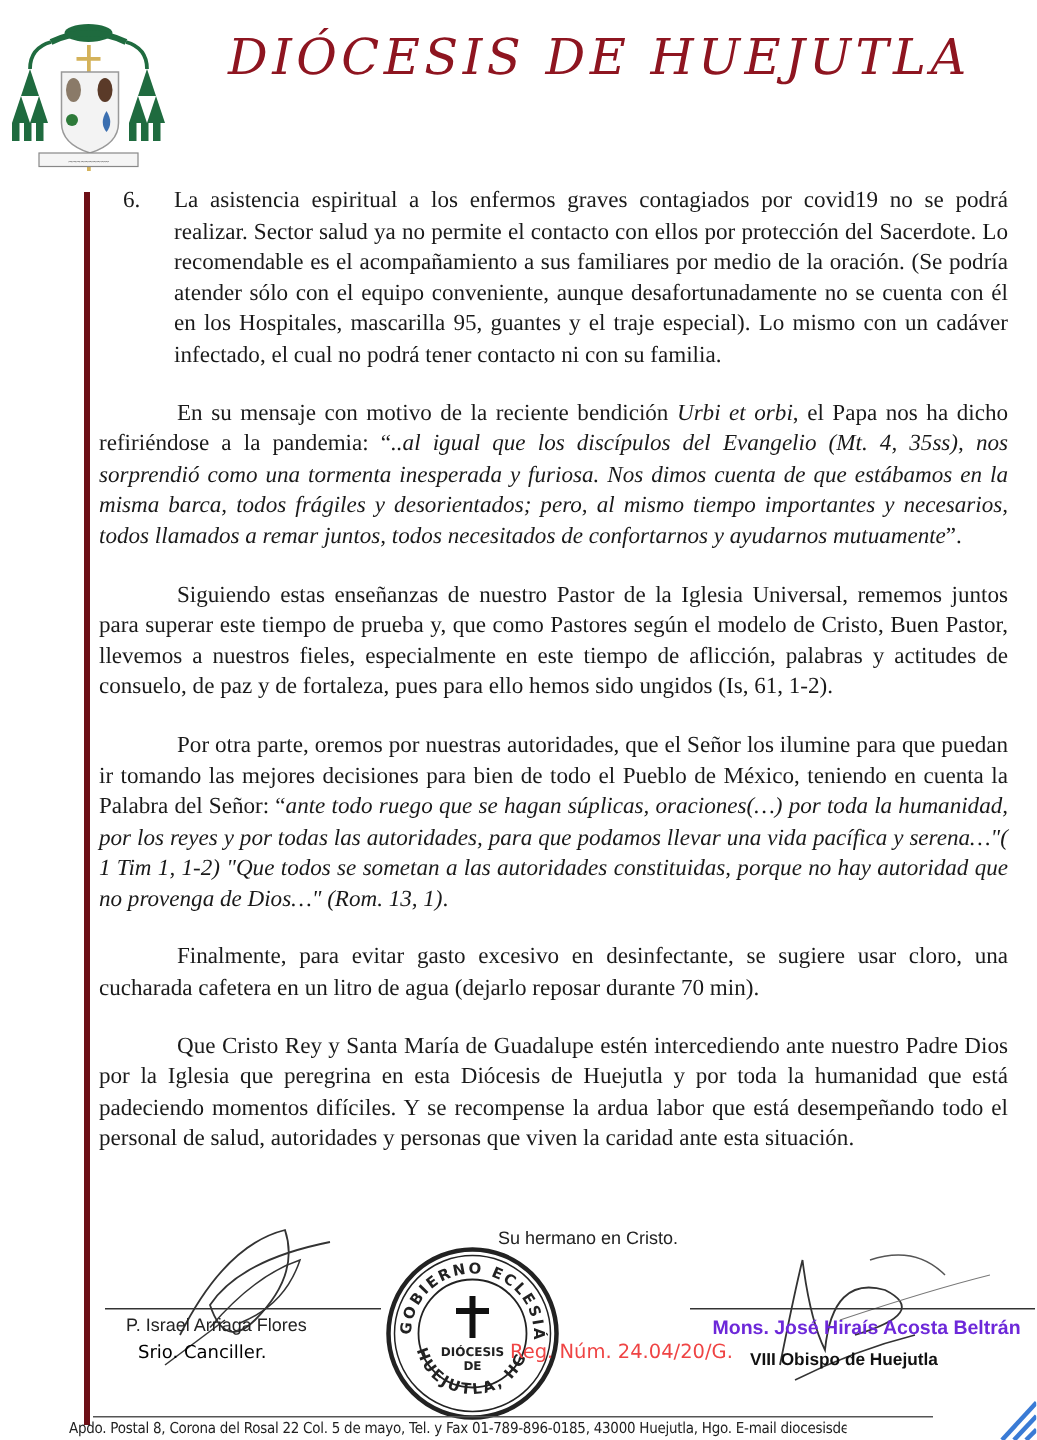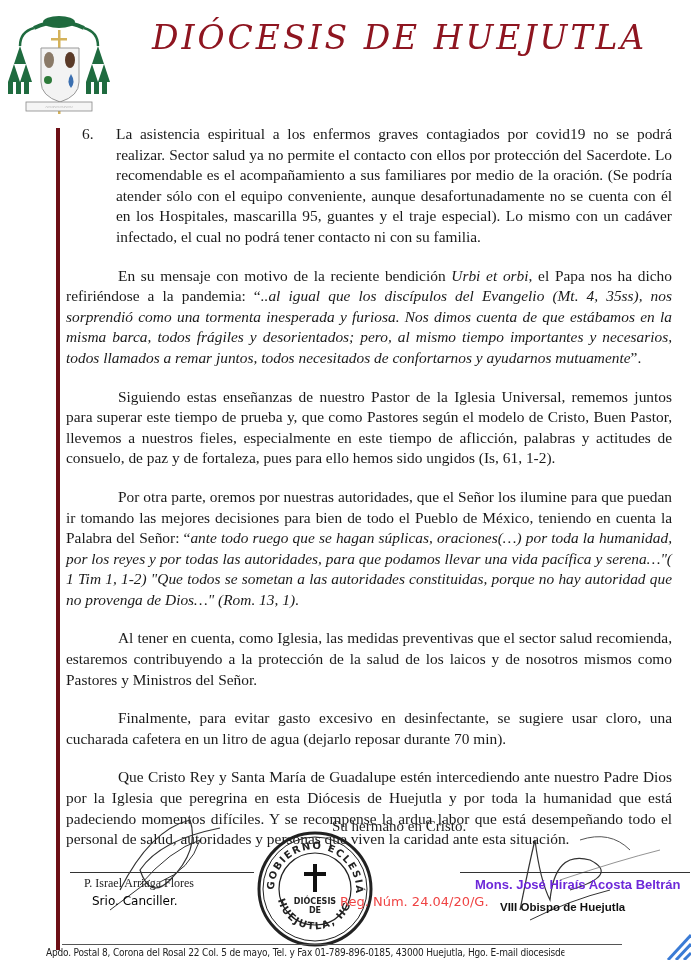--- a/index.html
+++ b/index.html
@@ -25,28 +25,28 @@
     font-size: 15.4px; line-height: 20.6px; text-align: justify;
   }
   .item { display: flex; margin: 0 0 8px 0; }
   .item-num { width: 34px; flex: none; text-align: left; padding-left: 16px; }
   .item-text { flex: 1; padding-left: 0px; }
   p { margin: 18px 0 11px 0; text-indent: 52px; }
   i { font-style: italic; }
   .sig-area { position: absolute; left: 60px; top: 810px; width: 631px; height: 140px; }
   .closing {
     position: absolute; left: 272px; top: 8px;
-    font-family: Liberation Serif, serif; font-size: 15px; color: #222; text-align: center;
+    font-family: Liberation Sans, sans-serif; font-size: 12px; color: #222; text-align: center;
   }
   .sig-line-left {
     position: absolute; left: 10px; top: 62px; width: 184px; height: 1px; background: #333;
   }
   .signer-left-name {
     position: absolute; left: 24px; top: 66px;
-    font-family: Liberation Serif, serif; font-size: 12px; color: #222;
+    font-family: Liberation Sans, sans-serif; font-size: 12px; color: #222;
   }
   .signer-left-role {
     position: absolute; left: 32px; top: 84px;
     font-family: "DejaVu Sans", sans-serif; font-size: 12px; color: #000000;
   }
   .ref {
     position: absolute; left: 280px; top: 84px;
     font-family: "DejaVu Sans", sans-serif; font-size: 13px; color: #ef4444;
   }
   .sig-line-right {
@@ -126,21 +126,20 @@
     <span class="item-num">6.</span>
     <span class="item-text">La asistencia espiritual a los enfermos graves contagiados por covid19 no se podrá realizar. Sector salud ya no permite el contacto con ellos por protección del Sacerdote. Lo recomendable es el acompañamiento a sus familiares por medio de la oración. (Se podría atender sólo con el equipo conveniente, aunque desafortunadamente no se cuenta con él en los Hospitales, mascarilla 95, guantes y el traje especial). Lo mismo con un cadáver infectado, el cual no  podrá tener contacto ni con su familia.</span>
   </div>
 
   <p><span>En su mensaje con motivo de la reciente bendición </span><i>Urbi et orbi</i><span>, el Papa nos ha dicho refiriéndose a la pandemia: “</span><i>..al igual que los discípulos del Evangelio (Mt. 4, 35ss), nos sorprendió como una tormenta inesperada y furiosa. Nos dimos cuenta de que estábamos en la misma barca, todos frágiles y desorientados; pero, al mismo tiempo importantes y necesarios, todos llamados a remar juntos, todos necesitados de confortarnos y ayudarnos mutuamente</i><span>”.</span></p>
 
   <p>Siguiendo estas enseñanzas de nuestro Pastor de la Iglesia Universal, rememos juntos para superar este tiempo de prueba y,  que como Pastores según el modelo de Cristo, Buen Pastor, llevemos a nuestros fieles, especialmente en este tiempo de aflicción, palabras y actitudes de consuelo, de paz y de fortaleza, pues para ello hemos sido ungidos (Is, 61, 1-2).</p>
 
   <p><span>Por otra parte, oremos por nuestras autoridades, que el Señor los ilumine para que puedan ir tomando las mejores decisiones para bien de todo el Pueblo de México, teniendo en cuenta la Palabra del Señor: “</span><i>ante todo ruego que se hagan súplicas, oraciones(…) por toda la humanidad, por los reyes y por todas las autoridades, para que podamos llevar una vida pacífica y serena…"( 1 Tim 1, 1-2) "Que todos se sometan a las autoridades constituidas, porque no hay autoridad que no provenga de Dios…" (Rom. 13, 1)</i><span>.</span></p>
 
-  <p>Al tener en cuenta, como Iglesia, las medidas preventivas que el sector salud recomienda, estaremos contribuyendo a la protección de la salud de los laicos y de nosotros mismos como Pastores y Ministros del Señor.</p>
 
   <p>Finalmente, para evitar gasto excesivo en desinfectante, se sugiere usar cloro, una cucharada cafetera en un litro de agua (dejarlo reposar durante 70 min).</p>
 
   <p>Que Cristo Rey y Santa María de Guadalupe estén intercediendo ante nuestro Padre Dios por la Iglesia que peregrina en esta Diócesis de Huejutla y por toda la humanidad que está padeciendo momentos difíciles. Y se recompense la ardua labor que está desempeñando todo el personal de salud, autoridades y personas que viven la caridad ante esta situación.</p>
 </div>
 
 <div class="sig-area">
   <svg class="sig-scribble-left" viewBox="0 0 180 110">
     <path d="M40 80 Q70 20 110 10 Q120 40 90 70 Q70 90 60 60 Q80 30 140 18" stroke="#333" stroke-width="1.2" fill="none"></path>
     <path d="M60 75 Q90 40 120 30 Q110 60 80 72" stroke="#333" stroke-width="1" fill="none"></path>

